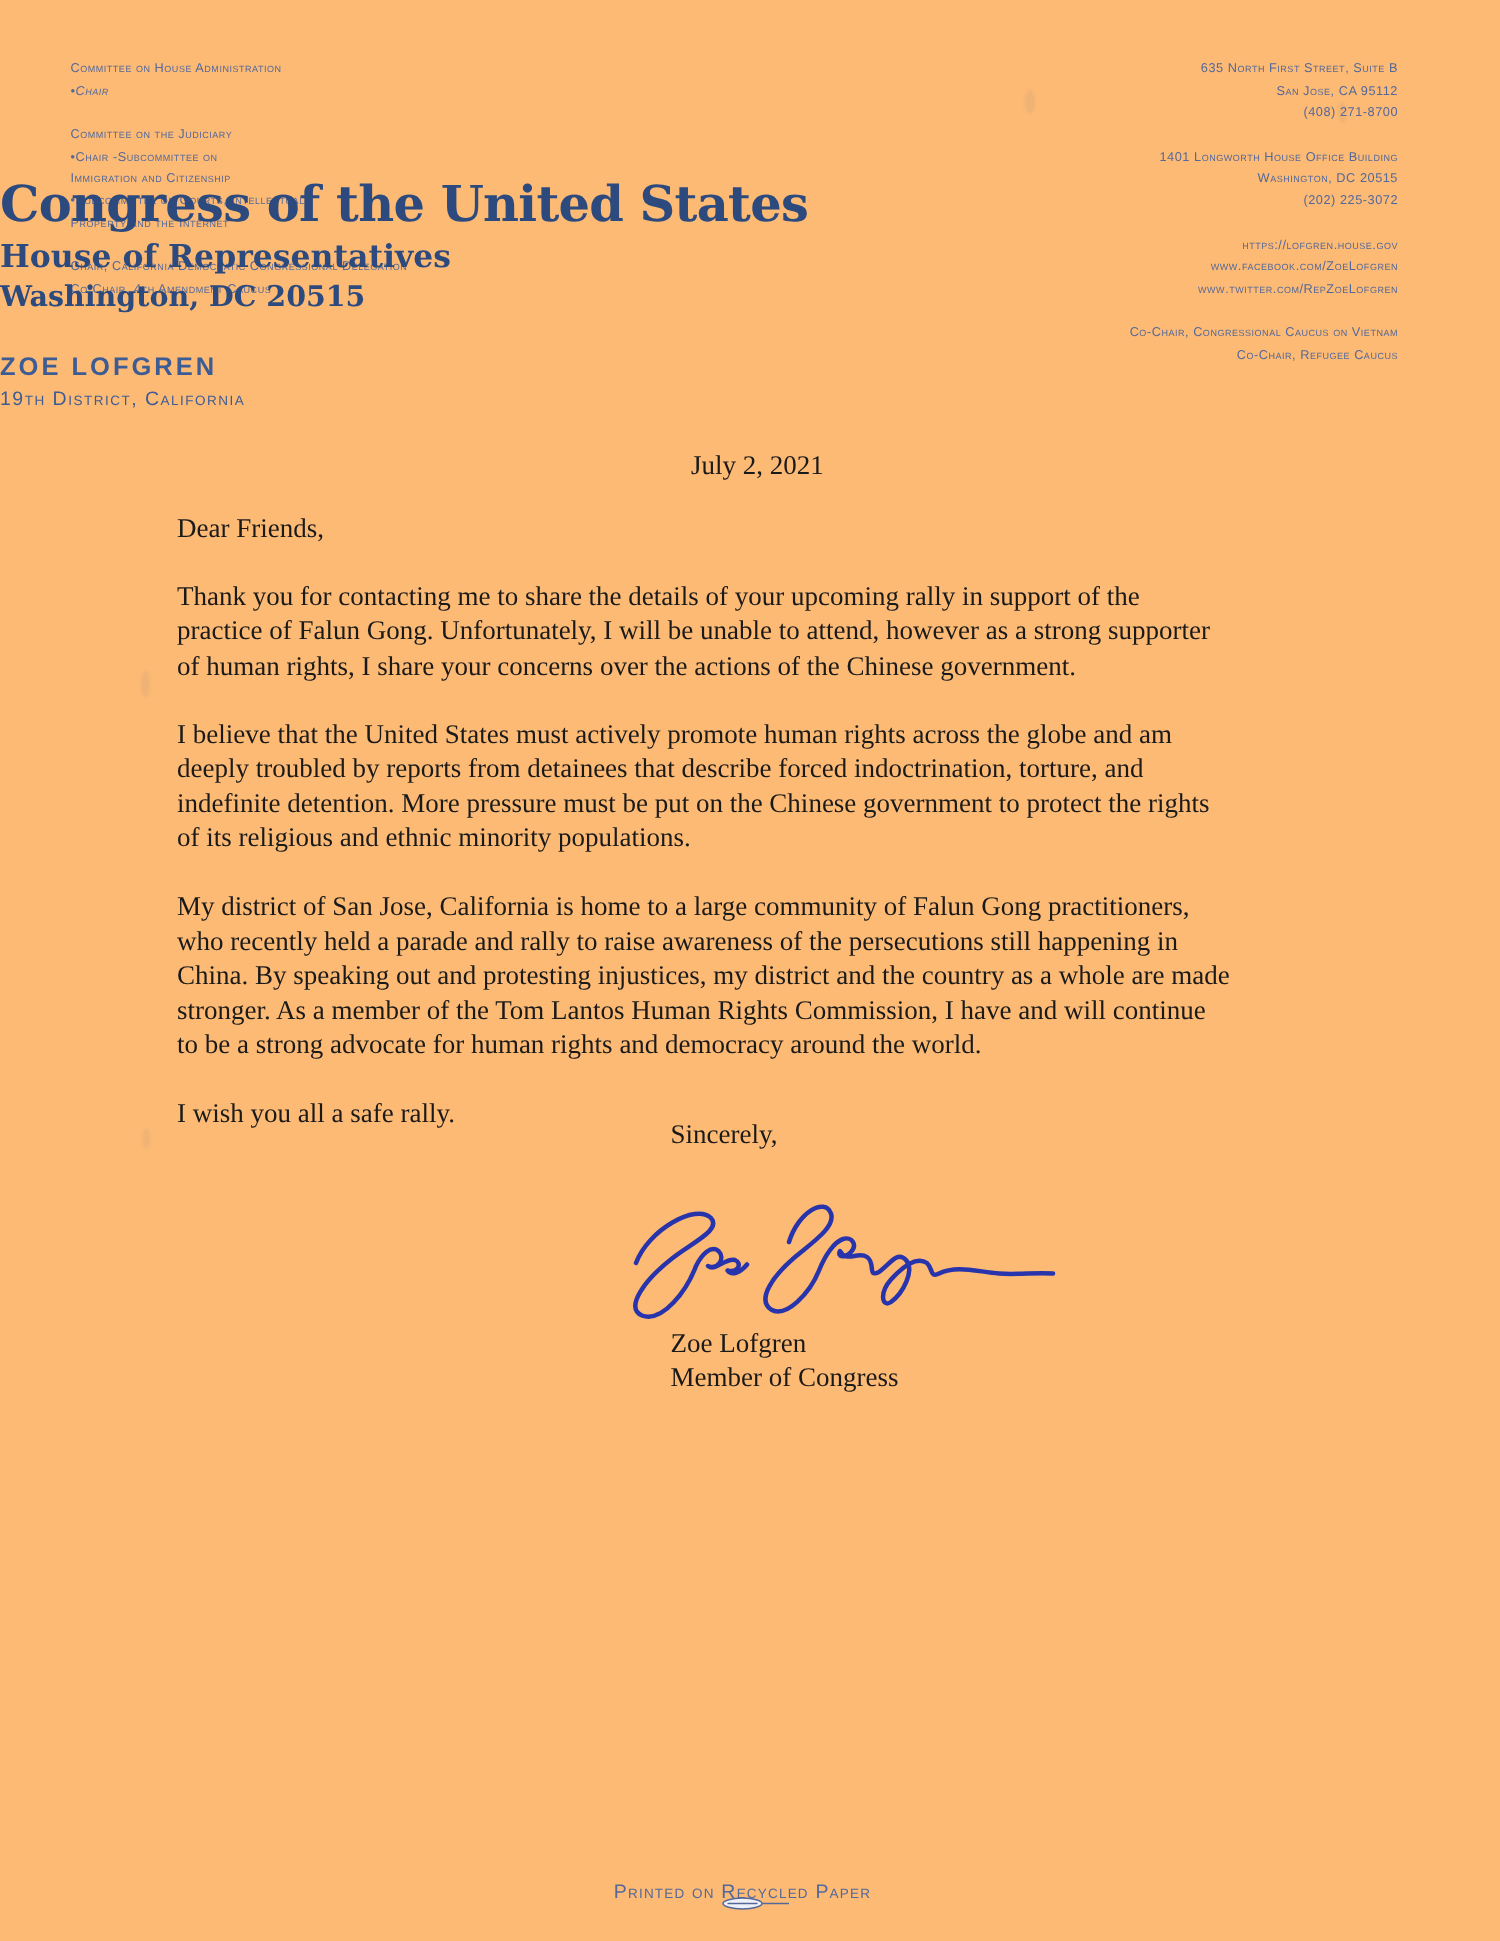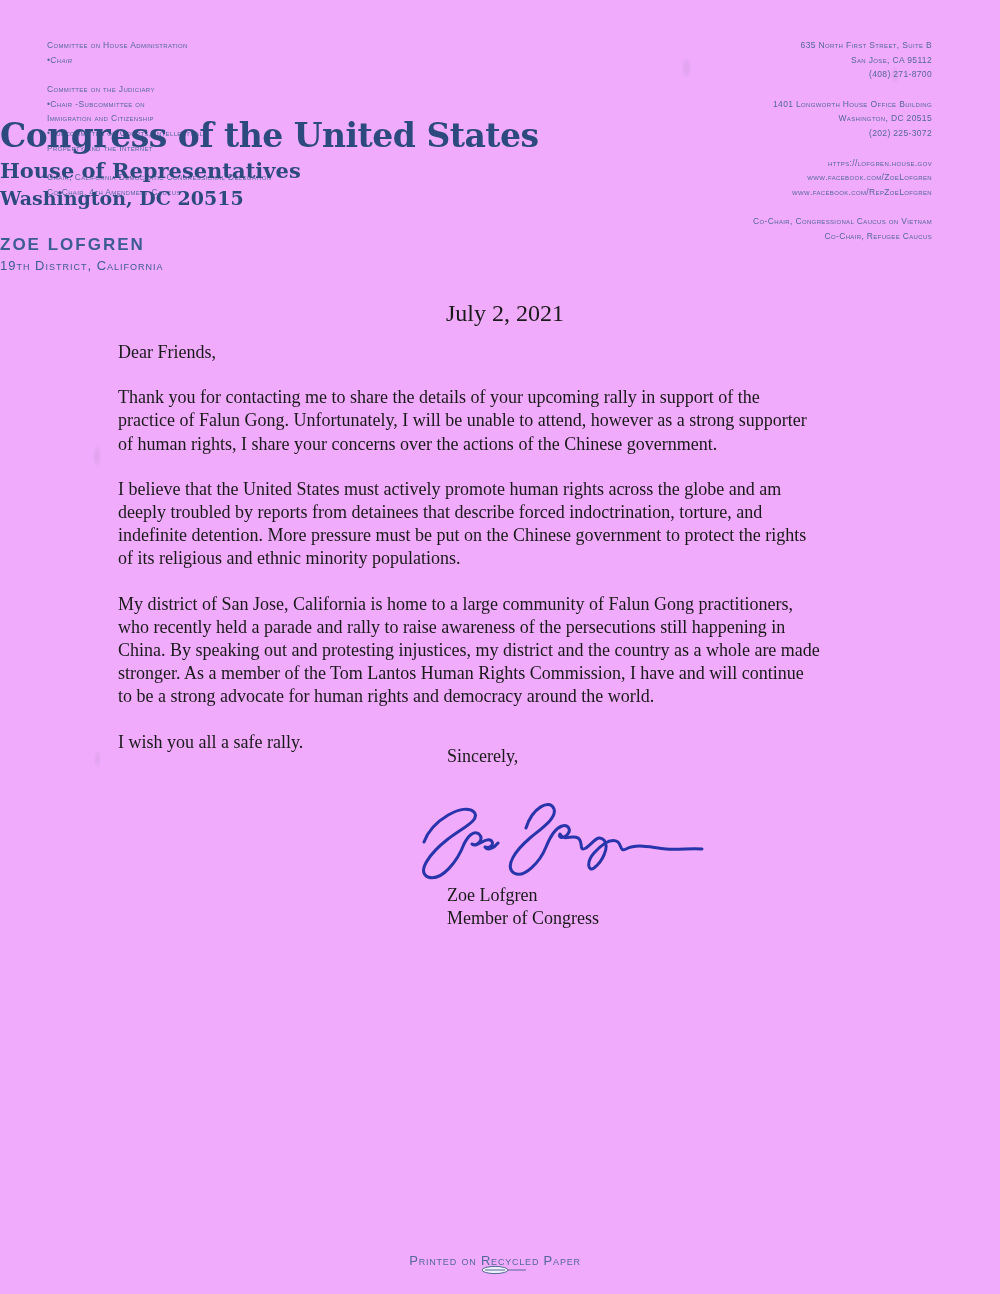--- a/index.html
+++ b/index.html
@@ -7,21 +7,21 @@
     --header-navy:#2c4a7e;
     --name-navy:#3e5c94;
     --body-text:#1a1a1a;
     --signature-ink:#2834ab;
   }
   html,body{margin:0;padding:0;background:#e9e9e9;}
   .page{
     position:relative;
     width:1000px;height:1294px;
     margin:0 auto;
-    background:#f0abfc;
+    background:#fdba74;
     overflow:hidden;
     font-family:"Liberation Sans",sans-serif;
   }
   
   .lh-small{
     font-size:8.5px;
     line-height:14.6px;
     font-variant:small-caps;
     letter-spacing:.35px;
     color:var(--letterhead-blue);
@@ -49,21 +49,21 @@
     position:absolute;left:0;right:0;top:235px;
     font-weight:bold;font-size:17px;letter-spacing:2px;color:var(--name-navy);
   }
   .member-district{
     position:absolute;left:0;right:0;top:258px;
     font-size:13px;font-variant:small-caps;letter-spacing:1px;color:var(--name-navy);
   }
   
   .date-line{
     position:absolute;left:16px;right:6px;top:300px;text-align:center;
-    font-family:"Liberation Serif",serif;font-size:24px;color:var(--body-text);
+    font-family:"Liberation Serif",serif;font-size:18px;color:var(--body-text);
   }
   .body-text{
     position:absolute;left:118px;top:341px;width:810px;
     font-family:"Liberation Serif",serif;font-size:18px;
     line-height:23.2px;color:var(--body-text);
   }
   .body-text p{margin:0 0 22px 0;white-space:pre-line;}
   
   .valediction{
     position:absolute;left:447px;top:746px;
@@ -122,21 +122,21 @@
       <div>(408) 271-8700</div>
     </div>
     <div class="lh-block">
       <div>1401 Longworth House Office Building</div>
       <div>Washington, DC 20515</div>
       <div>(202) 225-3072</div>
     </div>
     <div class="lh-block">
       <div>https://lofgren.house.gov</div>
       <div>www.facebook.com/ZoeLofgren</div>
-      <div>www.facebook.com/RepZoeLofgren</div>
+      <div>www.twitter.com/RepZoeLofgren</div>
     </div>
     <div class="lh-block">
       <div>Co-Chair, Congressional Caucus on Vietnam</div>
       <div>Co-Chair, Refugee Caucus</div>
     </div>
   </div>
 
   <div class="gothic-main">Congress of the United States</div>
   <div class="gothic-sub1">House of Representatives</div>
   <div class="gothic-sub2">Washington, DC 20515</div>

